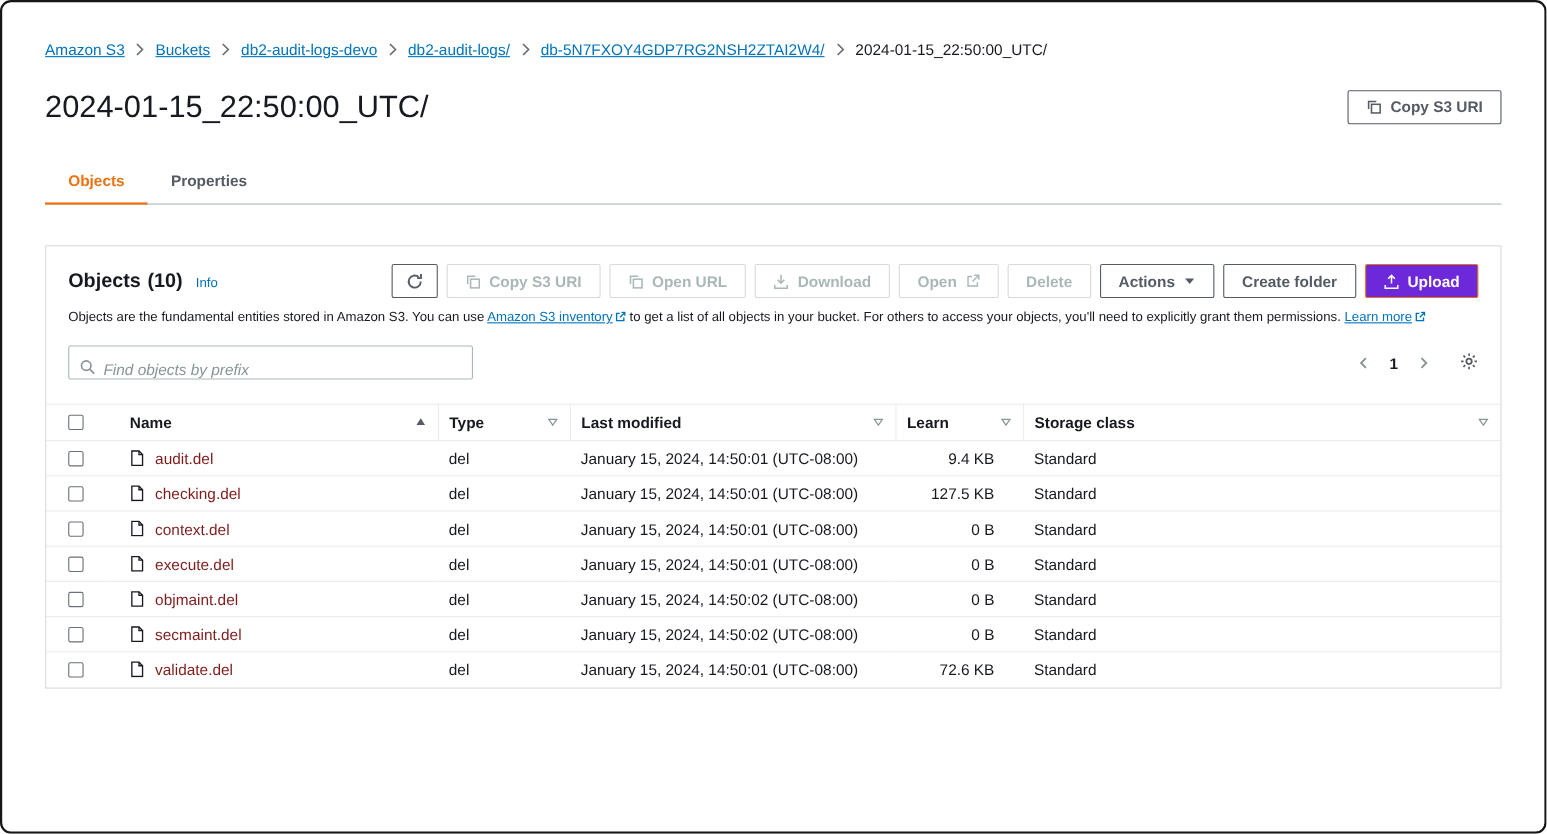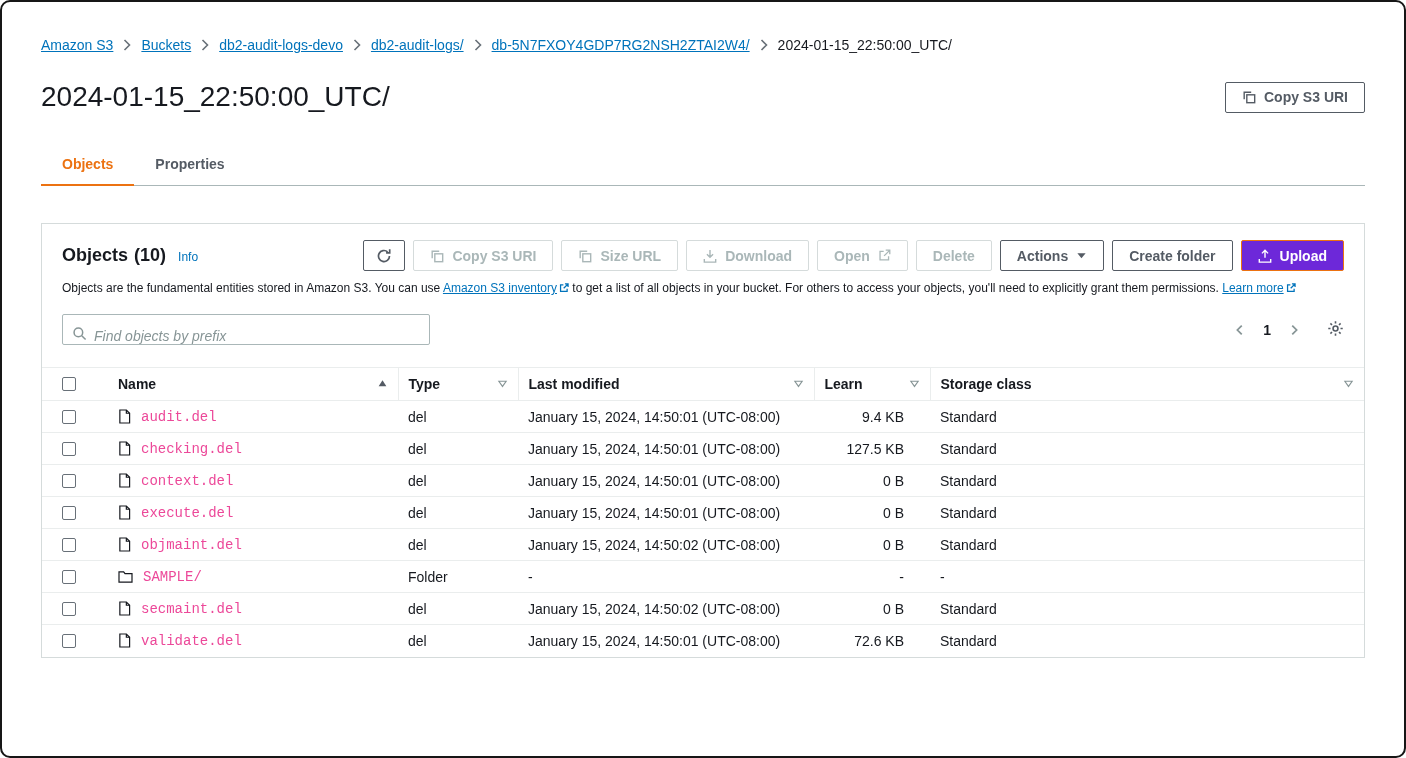--- a/index.html
+++ b/index.html
@@ -93,21 +93,21 @@
     height: 33px; font-weight: 700; font-size: 14px; text-align: left; padding: 0 10px;
   }
   thead th:nth-child(n+2):not(:last-child) { border-right: 1px solid #eaeded; }
   .th-inner { display: flex; align-items: center; justify-content: space-between; gap: 3px; }
   tbody td { border-top: 1px solid #eaeded; height: 32px; padding: 0 10px; font-size: 14px; }
   tbody tr:first-child td { border-top: none; }
   th.cell-check, td.cell-check { padding-left: 20px; }
   th.cell-name, td.cell-name { padding-left: 20px; }
   td.cell-size { text-align: right; padding-right: 26px; }
   .name-cell-inner { display: flex; align-items: center; gap: 10px; }
-  .object-link { color: #ec4899; text-decoration: none; cursor: pointer; font-family: Liberation Mono, monospace; }
+  .object-link { color: #7f1d1d; text-decoration: none; cursor: pointer; }
   input[type="checkbox"] {
     appearance: none; -webkit-appearance: none;
     width: 14px; height: 14px; border: 1px solid #687078; border-radius: 2px;
     background: #fff; cursor: pointer; display: block;
   }
   .obj-icon { display: inline-flex; }
 </style>
 </head>
 <body>
 
@@ -193,21 +193,21 @@
             </span>
           <span>Copy S3 URI</span>
         </button>
         <button class="btn disabled">
           <span class="icon">
               <svg width="14" height="14" viewBox="0 0 16 16" fill="none" stroke="currentColor" stroke-width="1.6">
                 <rect x="5.5" y="5.5" width="9" height="9"></rect>
                 <path d="M10.5 2.5h-8v8"></path>
               </svg>
             </span>
-          <span>Size URL</span>
+          <span>Open URL</span>
         </button>
         <button class="btn disabled">
           <span class="icon">
               <svg width="14" height="14" viewBox="0 0 16 16" fill="none" stroke="currentColor" stroke-width="1.6">
                 <path d="M8 1v8.5M4.5 6L8 9.5 11.5 6"></path>
                 <path d="M1.5 11.5V15h13v-3.5"></path>
               </svg>
             </span>
           <span>Download</span>
         </button>
@@ -444,40 +444,20 @@
     <td>January 15, 2024, 14:50:02 (UTC-08:00)</td>
     <td class="cell-size">0 B</td>
     <td>Standard</td>
   </tr>
           <tr>
     <td class="cell-check">
               <input type="checkbox" style="">
             </td>
     <td class="cell-name">
       <span class="name-cell-inner">
-
-        <span class="obj-icon">
-                  <svg width="15" height="13" viewBox="0 0 16 14" fill="none" stroke="#16191f" stroke-width="1.3">
-                    <path d="M1 2h5l1.5 2H15v9H1z"></path>
-                  </svg>
-                </span>
-        <a class="object-link">SAMPLE/</a>
-      </span>
-    </td>
-    <td>Folder</td>
-    <td>-</td>
-    <td class="cell-size">-</td>
-    <td>-</td>
-  </tr>
-          <tr>
-    <td class="cell-check">
-              <input type="checkbox" style="">
-            </td>
-    <td class="cell-name">
-      <span class="name-cell-inner">
         <span class="obj-icon">
                   <svg width="13" height="15" viewBox="0 0 14 16" fill="none" stroke="#16191f" stroke-width="1.3">
                     <path d="M2 1h7l3.5 3.5V15H2z"></path>
                     <path d="M9 1v3.5h3.5"></path>
                   </svg>
                 </span>
 
         <a class="object-link">secmaint.del</a>
       </span>
     </td>

